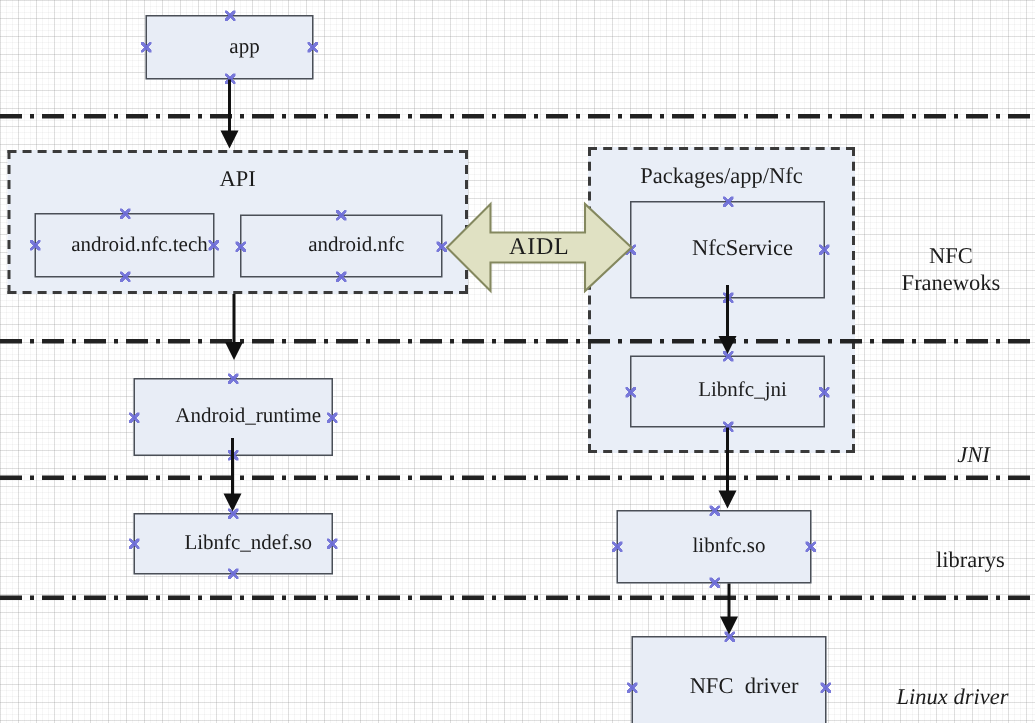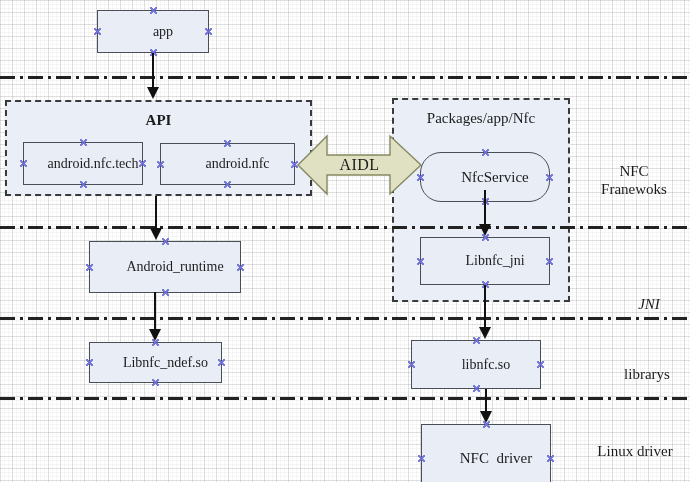--- a/index.html
+++ b/index.html
@@ -65,21 +65,21 @@
 </head>
 <body>
 
 <div class="canvas">
 
   <div class="divider" style="top:76px;"></div>
   <div class="divider" style="top:226px;"></div>
   <div class="divider" style="top:317px;"></div>
   <div class="divider" style="top:397px;"></div>
 
-  <div class="group" style="left:5px; top:100px; width:307px; height:96px;font-weight:bold;">
+  <div class="group" style="left:5px; top:100px; width:307px; height:96px;">
     <div class="group-title">API</div>
   </div>
   <div class="group" style="left:392px; top:98px; width:178px; height:204px;">
     <div class="group-title">Packages/app/Nfc</div>
   </div>
 
   <div class="node" style="left:97px; top:10px; width:112px; height:43px; font-size:15px;">
     <span class="cp cp-t"></span>
     <span class="cp cp-b"></span>
     <span class="cp cp-l"></span>
@@ -96,29 +96,29 @@
   </div>
 
   <div class="node" style="left:160px; top:143px; width:135px; height:42px;">
     <span class="cp cp-t"></span>
     <span class="cp cp-b"></span>
     <span class="cp cp-l"></span>
     <span class="cp cp-r"></span>
     <span class="node-label">android.nfc</span>
   </div>
 
-  <div class="node" style="left:420px; top:152px; width:130px; height:50px;border-radius:21px;">
+  <div class="node" style="left:420px; top:134px; width:130px; height:65px;">
     <span class="cp cp-t"></span>
     <span class="cp cp-b"></span>
     <span class="cp cp-l"></span>
     <span class="cp cp-r"></span>
     <span class="node-label" style="font-size:15px;">NfcService</span>
   </div>
 
-  <div class="node" style="left:89px; top:241px; width:152px; height:52px;">
+  <div class="node" style="left:89px; top:252px; width:133px; height:52px;">
     <span class="cp cp-t"></span>
     <span class="cp cp-b"></span>
     <span class="cp cp-l"></span>
     <span class="cp cp-r"></span>
     <span class="node-label">Android_runtime</span>
   </div>
 
   <div class="node" style="left:420px; top:237px; width:130px; height:48px;">
     <span class="cp cp-t"></span>
     <span class="cp cp-b"></span>
@@ -178,15 +178,15 @@
   </div>
   <div class="arrow" style="left:480px; top:389px; height:34px;">
     <div class="shaft"></div>
     <div class="head"></div>
   </div>
 
   <div class="layer-label" style="left:593px; top:162px; width:82px;">NFC
 Franewoks</div>
   <div class="layer-label" style="left:627px; top:295px; width:44px;font-style:italic;">JNI</div>
   <div class="layer-label" style="left:607px; top:365px; width:80px;">librarys</div>
-  <div class="layer-label" style="left:590px; top:442px; width:90px;">Linux driver</div>
+  <div class="layer-label" style="left:590px; top:456px; width:90px;font-style:italic;">Linux driver</div>
 
 </div>
 
 </body></html>

